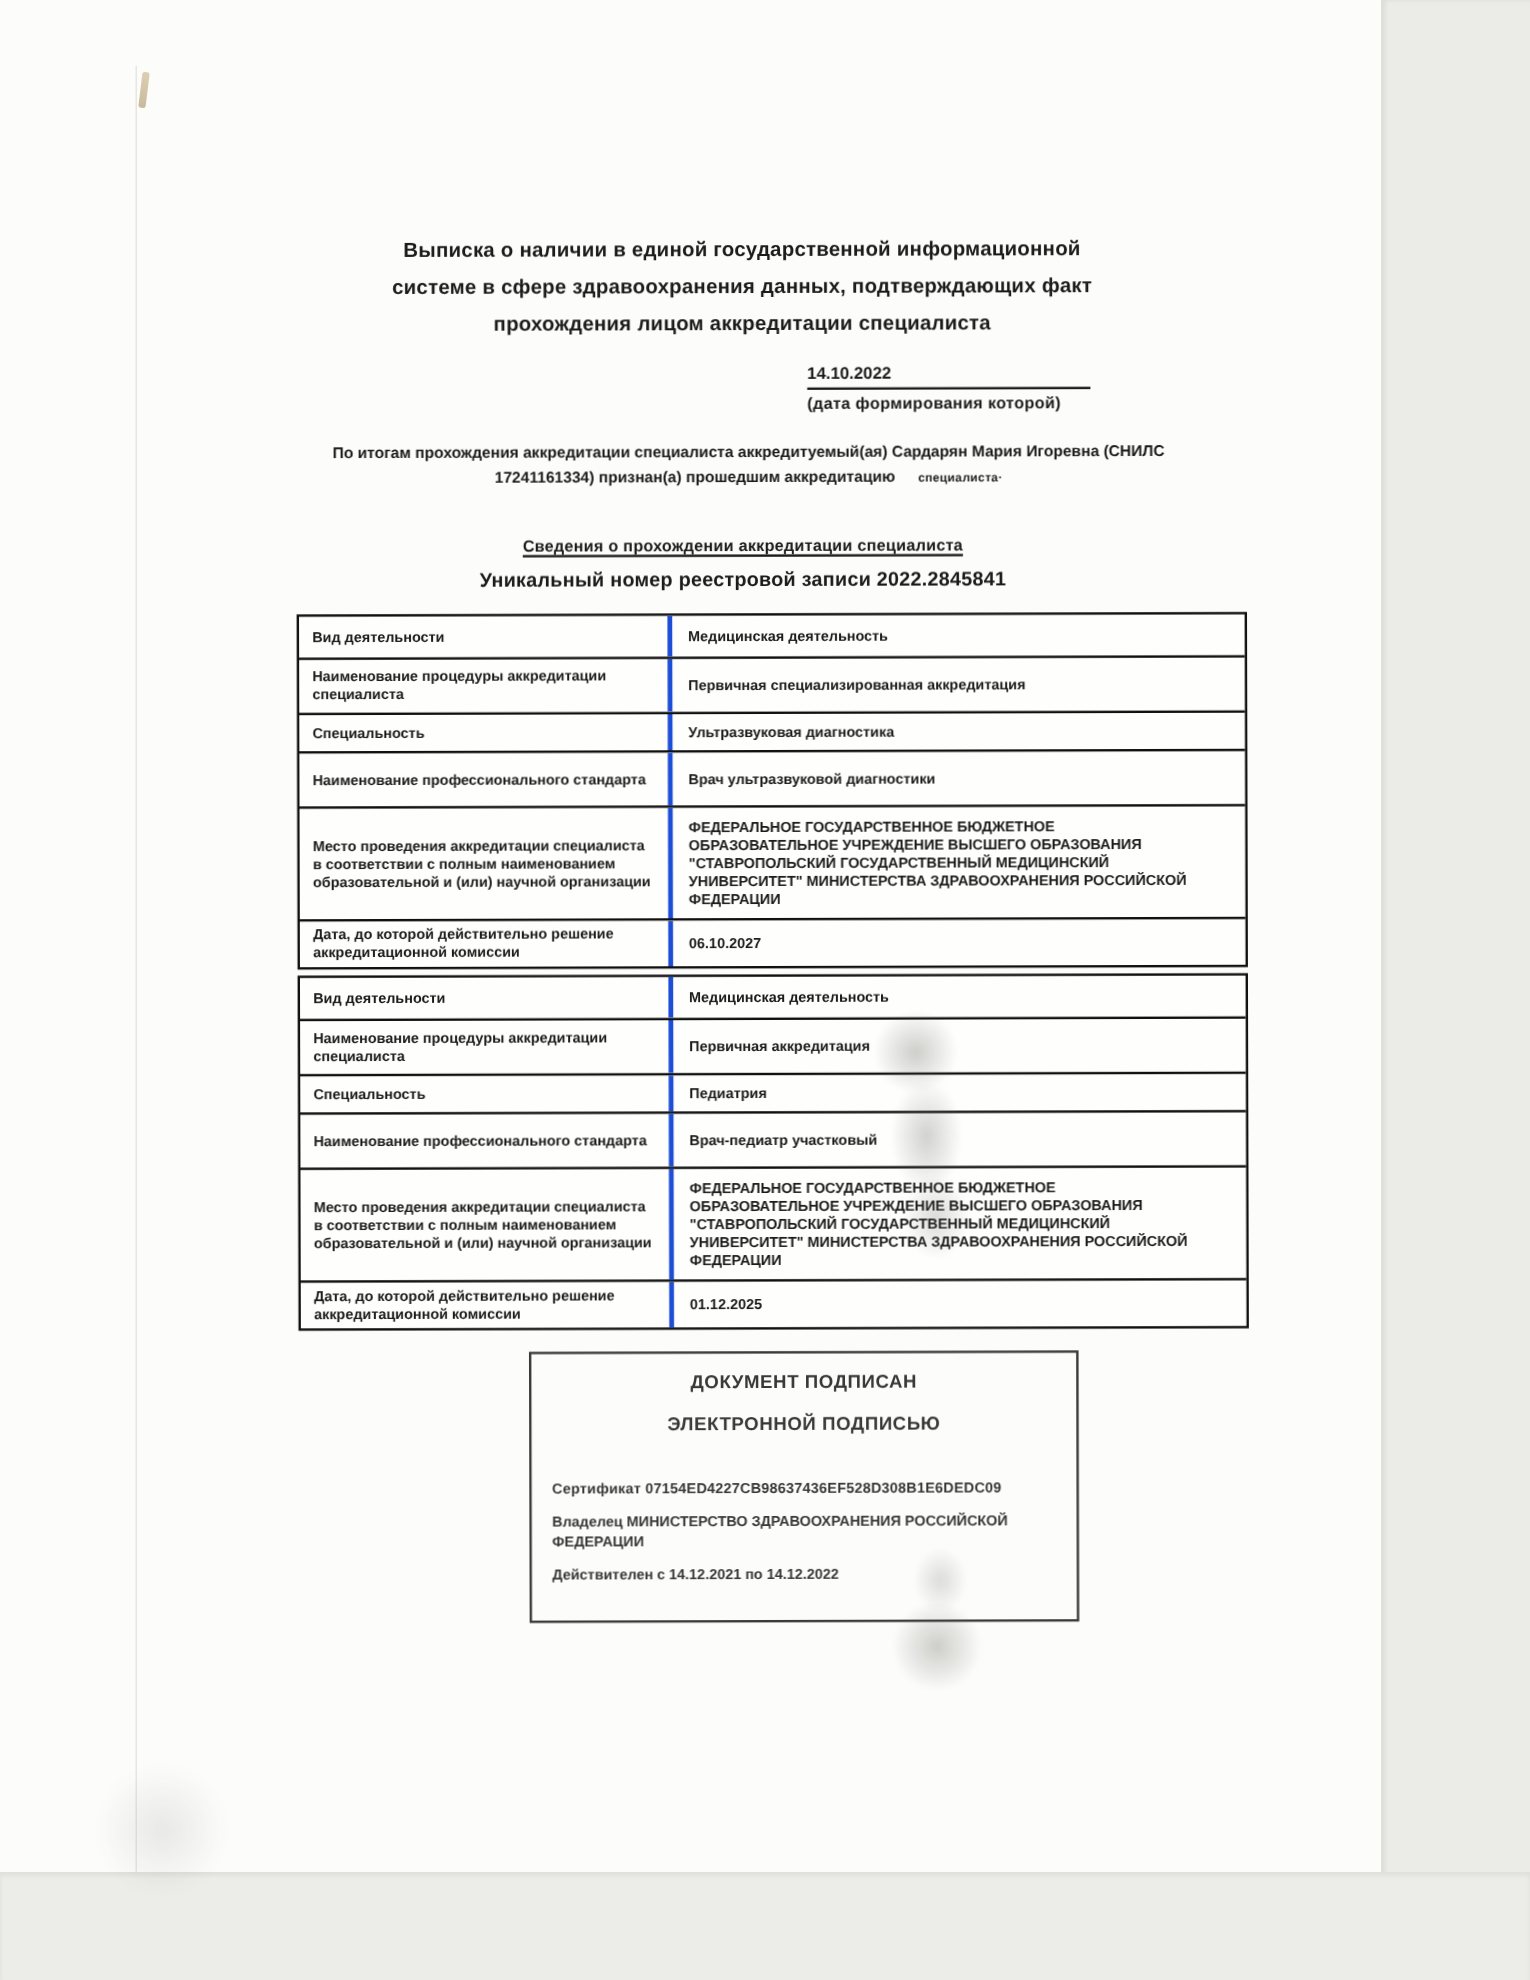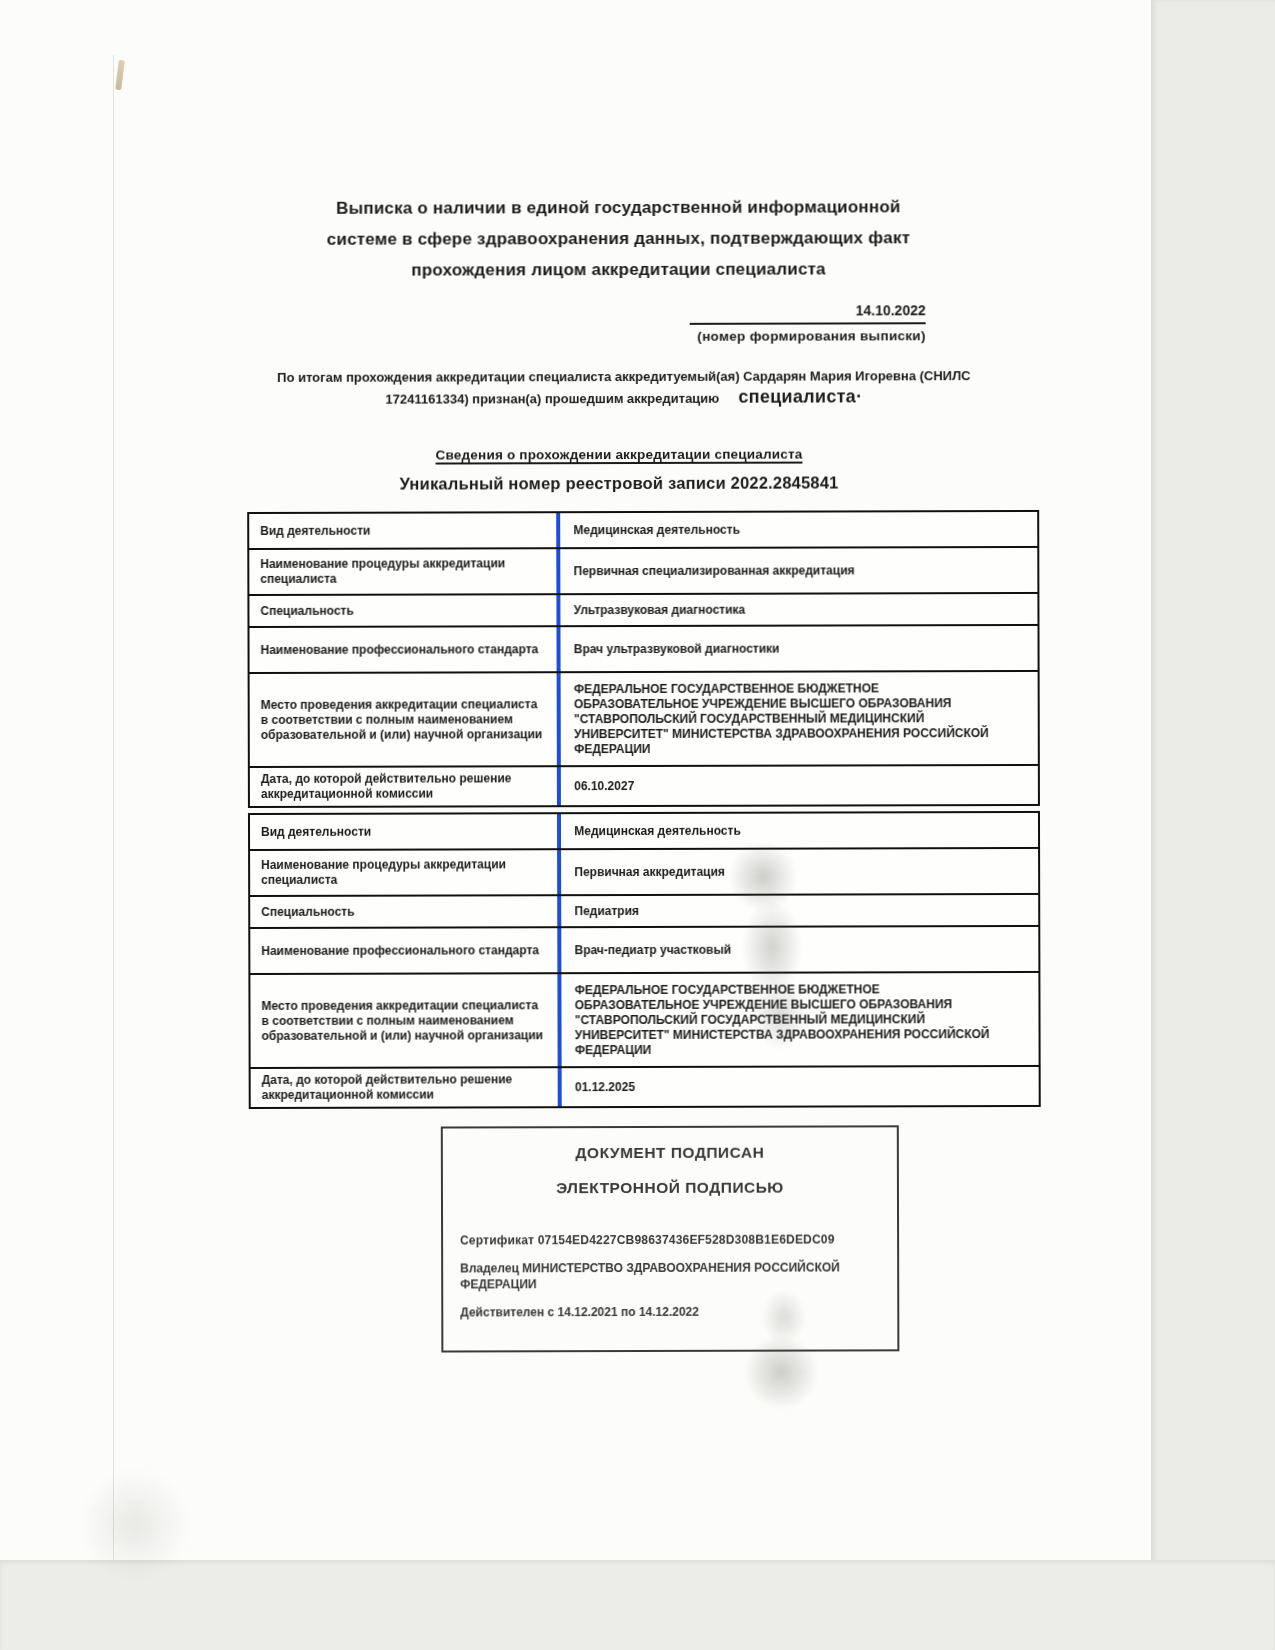--- a/index.html
+++ b/index.html
@@ -31,28 +31,28 @@
     background:radial-gradient(closest-side,rgba(95,95,88,.30),rgba(95,95,88,0));}
   .smudge-b2{left:760px;top:1290px;width:45px;height:55px;
     background:radial-gradient(closest-side,rgba(95,95,88,.20),rgba(95,95,88,0));}
 
   .content{position:absolute;left:0;top:0;width:1275px;height:1650px;
     transform:rotate(-0.15deg);filter:blur(0.2px);}
 
   .doc-title{left:260px;top:192px;width:720px;text-align:center;
     font-size:17px;font-weight:bold;line-height:31px;letter-spacing:.2px;}
 
-  .date-block{left:691px;top:303px;width:236px;text-align:right;}
+  .date-block{left:674px;top:303px;width:236px;text-align:left;}
   .date-value{display:block;font-size:14px;font-weight:bold;padding-bottom:4px;
     border-bottom:2px solid #1b1b1b;}
   .date-caption{display:block;font-size:13.5px;font-weight:bold;padding-top:4px;letter-spacing:.3px;}
 
   .intro{left:272px;top:366px;width:706px;text-align:center;
     font-size:13px;font-weight:bold;line-height:21px;}
-  .intro-suffix{font-size:18px;font-weight:600;letter-spacing:.3px;margin-left:19px;}
+  .intro-suffix{font-size:10px;font-weight:600;letter-spacing:.3px;margin-left:19px;}
 
   .section-heading{left:260px;top:447px;width:720px;text-align:center;
     font-size:13.5px;font-weight:bold;text-decoration:underline;text-underline-offset:3px;
     text-decoration-thickness:2px;letter-spacing:.2px;}
   .registry-heading{left:260px;top:474px;width:720px;text-align:center;
     font-size:16.5px;font-weight:bold;letter-spacing:.2px;}
 
   .acc-table{left:248px;width:788px;border:2px solid #101010;background:rgba(255,255,255,.5);}
   .table-1{top:511px;}
   .table-2{top:812px;}
@@ -86,21 +86,21 @@
 <div class="content">
 
   <div class="abs doc-title">
     <div>Выписка о наличии в единой государственной информационной</div>
     <div>системе в сфере здравоохранения данных, подтверждающих факт</div>
     <div>прохождения лицом аккредитации специалиста</div>
   </div>
 
   <div class="abs date-block">
     <span class="date-value">14.10.2022</span>
-    <span class="date-caption">(номер формирования выписки)</span>
+    <span class="date-caption">(дата формирования которой)</span>
   </div>
 
   <div class="abs intro">
     <span>По итогам прохождения аккредитации специалиста аккредитуемый(ая) Сардарян Мария Игоревна (СНИЛС 17241161334) признан(а) прошедшим аккредитацию</span><span class="intro-suffix">специалиста·</span>
   </div>
 
   <div class="abs section-heading">Сведения о прохождении аккредитации специалиста</div>
   <div class="abs registry-heading">Уникальный номер реестровой записи 2022.2845841</div>
 
   <div class="abs acc-table table-1">

